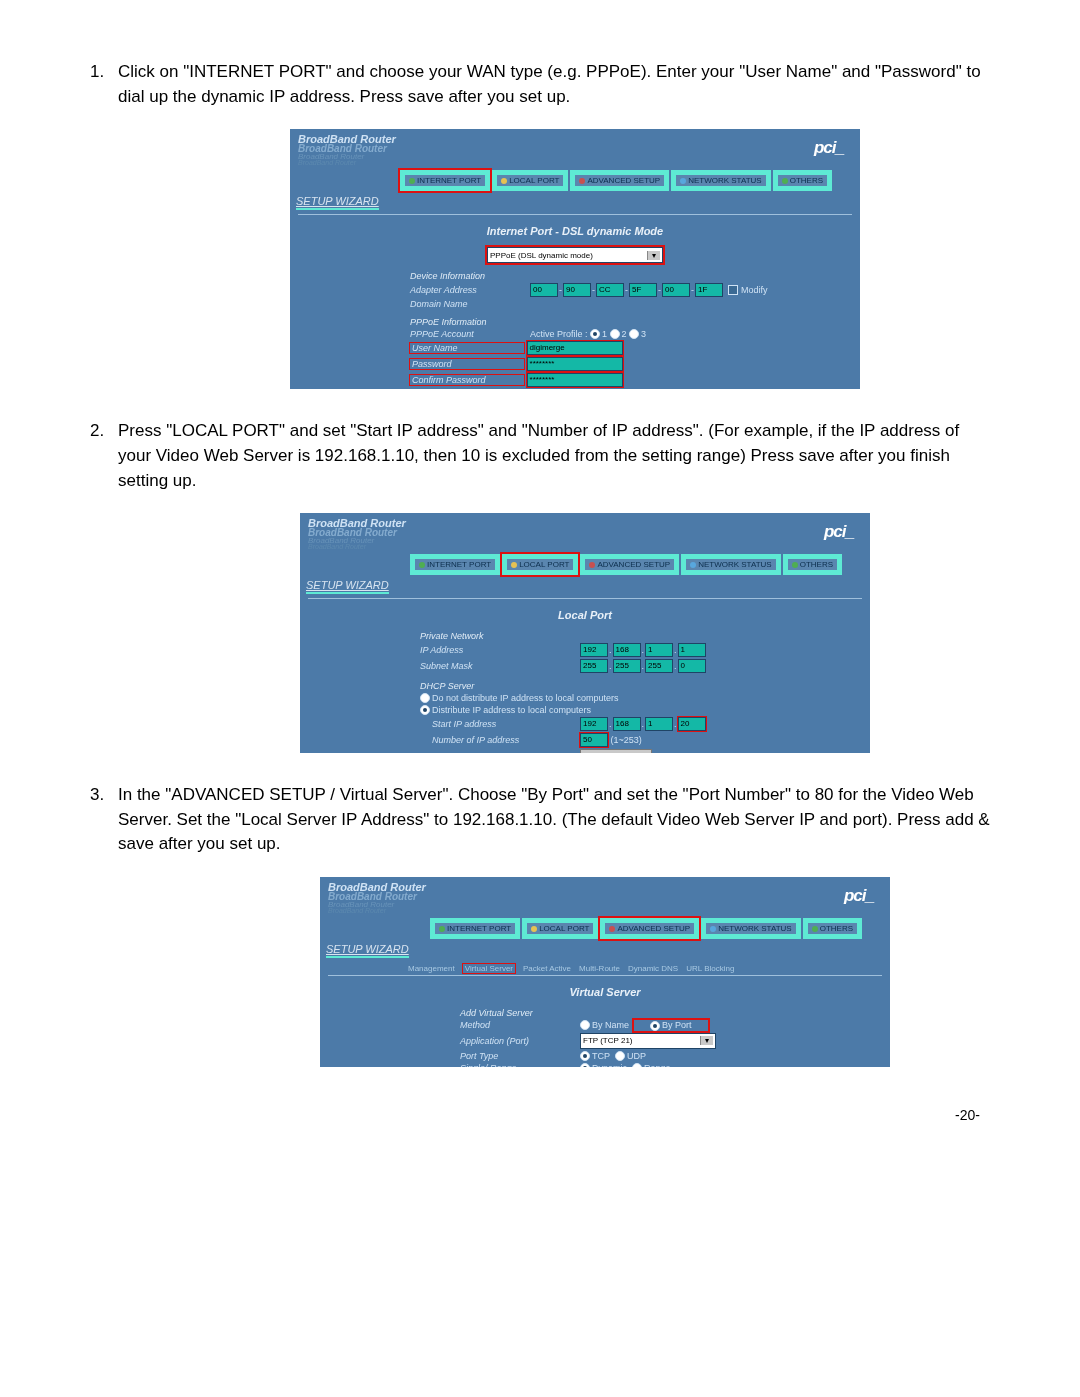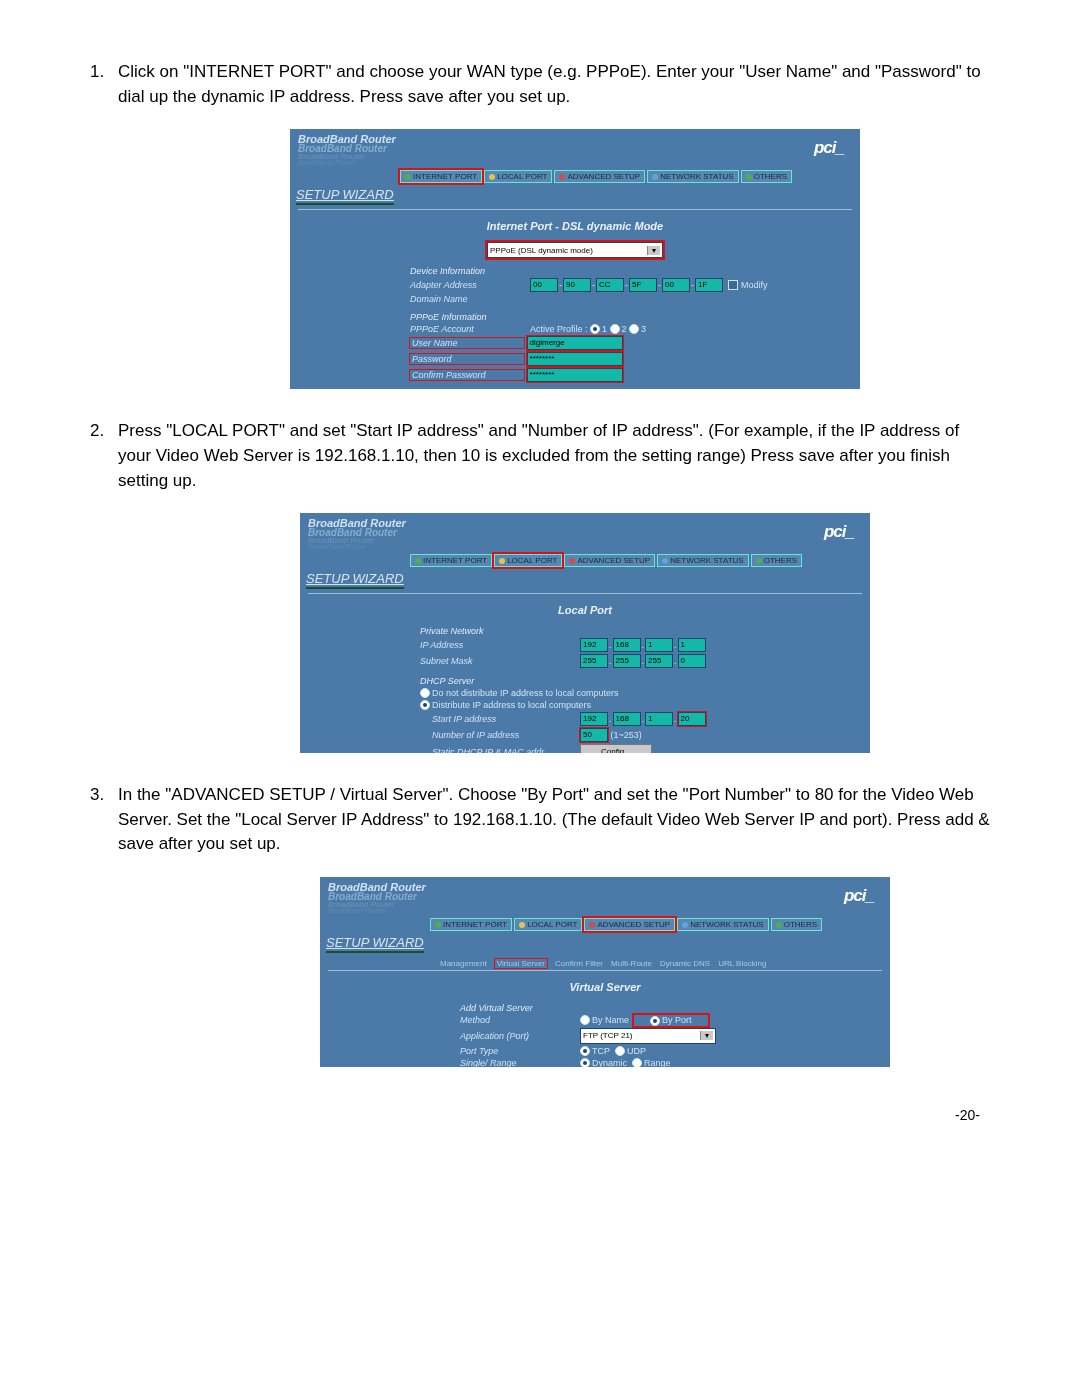--- a/index.html
+++ b/index.html
@@ -43,34 +43,34 @@
   .r-title2 { font-style: italic; font-weight: bold; color: #84abce; font-size: 10px; margin-top:-2px; }
   .r-title3 { font-style: italic; color: #6893b9; font-size: 8px; margin-top:-2px; }
   .r-title4 { font-style: italic; color: #5c89af; font-size: 7px; margin-top:-2px; }
   .pci { position:absolute; top:9px; right:16px; font-weight:bold; font-style:italic; font-size:17px; color:#fff; letter-spacing:-1px;}
   .r-tabs {
     display: flex;
     gap: 2px;
     margin: 4px 0 2px 110px;
   }
   .r-tab {
-    border:1px solid #5eead4;
+    border:5px solid #5eead4;
     background:#5a86af;
     padding:1px 4px;
     font-size:8px;
     color:#0c2e4c;
     white-space:nowrap;
   }
   .r-tab .dot { display:inline-block; width:6px; height:6px; border-radius:50%; margin-right:2px; vertical-align:middle;}
   .dg{background:#4fae52;} .dy{background:#e6c253;} .dr{background:#c85050;} .db{background:#58a7dd;}
   .hl-red { outline:2px solid #d11; }
-  .setup-wiz { color:#d8e4f0; font-size:13px; margin:2px 0 4px 6px; font-style:italic; text-decoration:underline; display:inline-block; border-bottom:2px solid #14532d; padding-bottom:1px;}
+  .setup-wiz { color:#d8e4f0; font-size:11px; margin:2px 0 4px 6px; font-style:italic; text-decoration:underline; display:inline-block; border-bottom:2px solid #5eead4; padding-bottom:1px;}
   .r-hr { height:1px; background:#9fc0dc; margin:0 8px; }
   .r-heading { text-align:center; font-style:italic; color:#e8f0f8; margin:10px 0; font-size:11px; font-weight:bold; }
-  .r-subnav { display:flex; gap:8px; font-size:8px; color:#a7c8e2; margin:2px 0 2px 120px;}
+  .r-subnav { display:flex; gap:8px; font-size:8px; color:#a7c8e2; margin:2px 0 2px 88px;}
   .r-subnav .hl { outline:1px solid #d11; padding:0 2px;}
   .r-section { margin:4px 0 2px 120px; color:#cfe2f4; font-size:9px; }
   .r-section-h { font-style:italic; color:#e0ecf6; margin:8px 0 2px 0; }
   .r-row { display:flex; align-items:center; margin:2px 0; }
   .r-lbl { width:120px; font-style:italic; color:#cfe2f4; }
   .r-row.hl-row .r-lbl { outline:1px solid #d11; padding:0 2px; display:inline-block; width:auto; min-width:110px; }
   .inp { background:#14b8a6; border:1px solid #1f4466; padding:0 2px; height:12px; line-height:12px; font-size:8px; color:#000; display:inline-block;}
   .inp.hl { outline:1px solid #d11; } .w-med{width:90px;} .w-ip{width:22px; text-align:left;} .w-ip-dot{margin:0 1px; color:#cfe2f4;}
   .sel { background:#fff; border:1px solid #1f4466; height:14px; font-size:8px; display:inline-flex; align-items:center; justify-content:space-between; padding:0 2px; color:#000;}
   .sel .arrow{background:#c9c9c9;border-left:1px solid #888;width:12px;text-align:center;}
@@ -269,21 +269,21 @@
       <div class="r-tab"><span class="dot dg"></span><span>INTERNET PORT</span></div>
       <div class="r-tab"><span class="dot dy"></span><span>LOCAL PORT</span></div>
       <div class="r-tab hl-red"><span class="dot dr"></span><span>ADVANCED SETUP</span></div>
       <div class="r-tab"><span class="dot db"></span><span>NETWORK STATUS</span></div>
       <div class="r-tab"><span class="dot dg"></span><span>OTHERS</span></div>
     </div>
     <div class="setup-wiz">SETUP WIZARD</div>
     <div class="r-subnav">
       <span>Management</span>
       <span class="hl">Virtual Server</span>
-      <span>Confirm Filter</span>
+      <span>Packet Active</span>
       <span>Multi-Route</span>
       <span>Dynamic DNS</span>
       <span>URL Blocking</span>
     </div>
     <div class="r-hr"></div>
 
     <div class="r-heading">Virtual Server</div>
 
     <div class="r-section" style="margin-left:140px;">
       <div class="r-section-h">Add Virtual Server</div>

